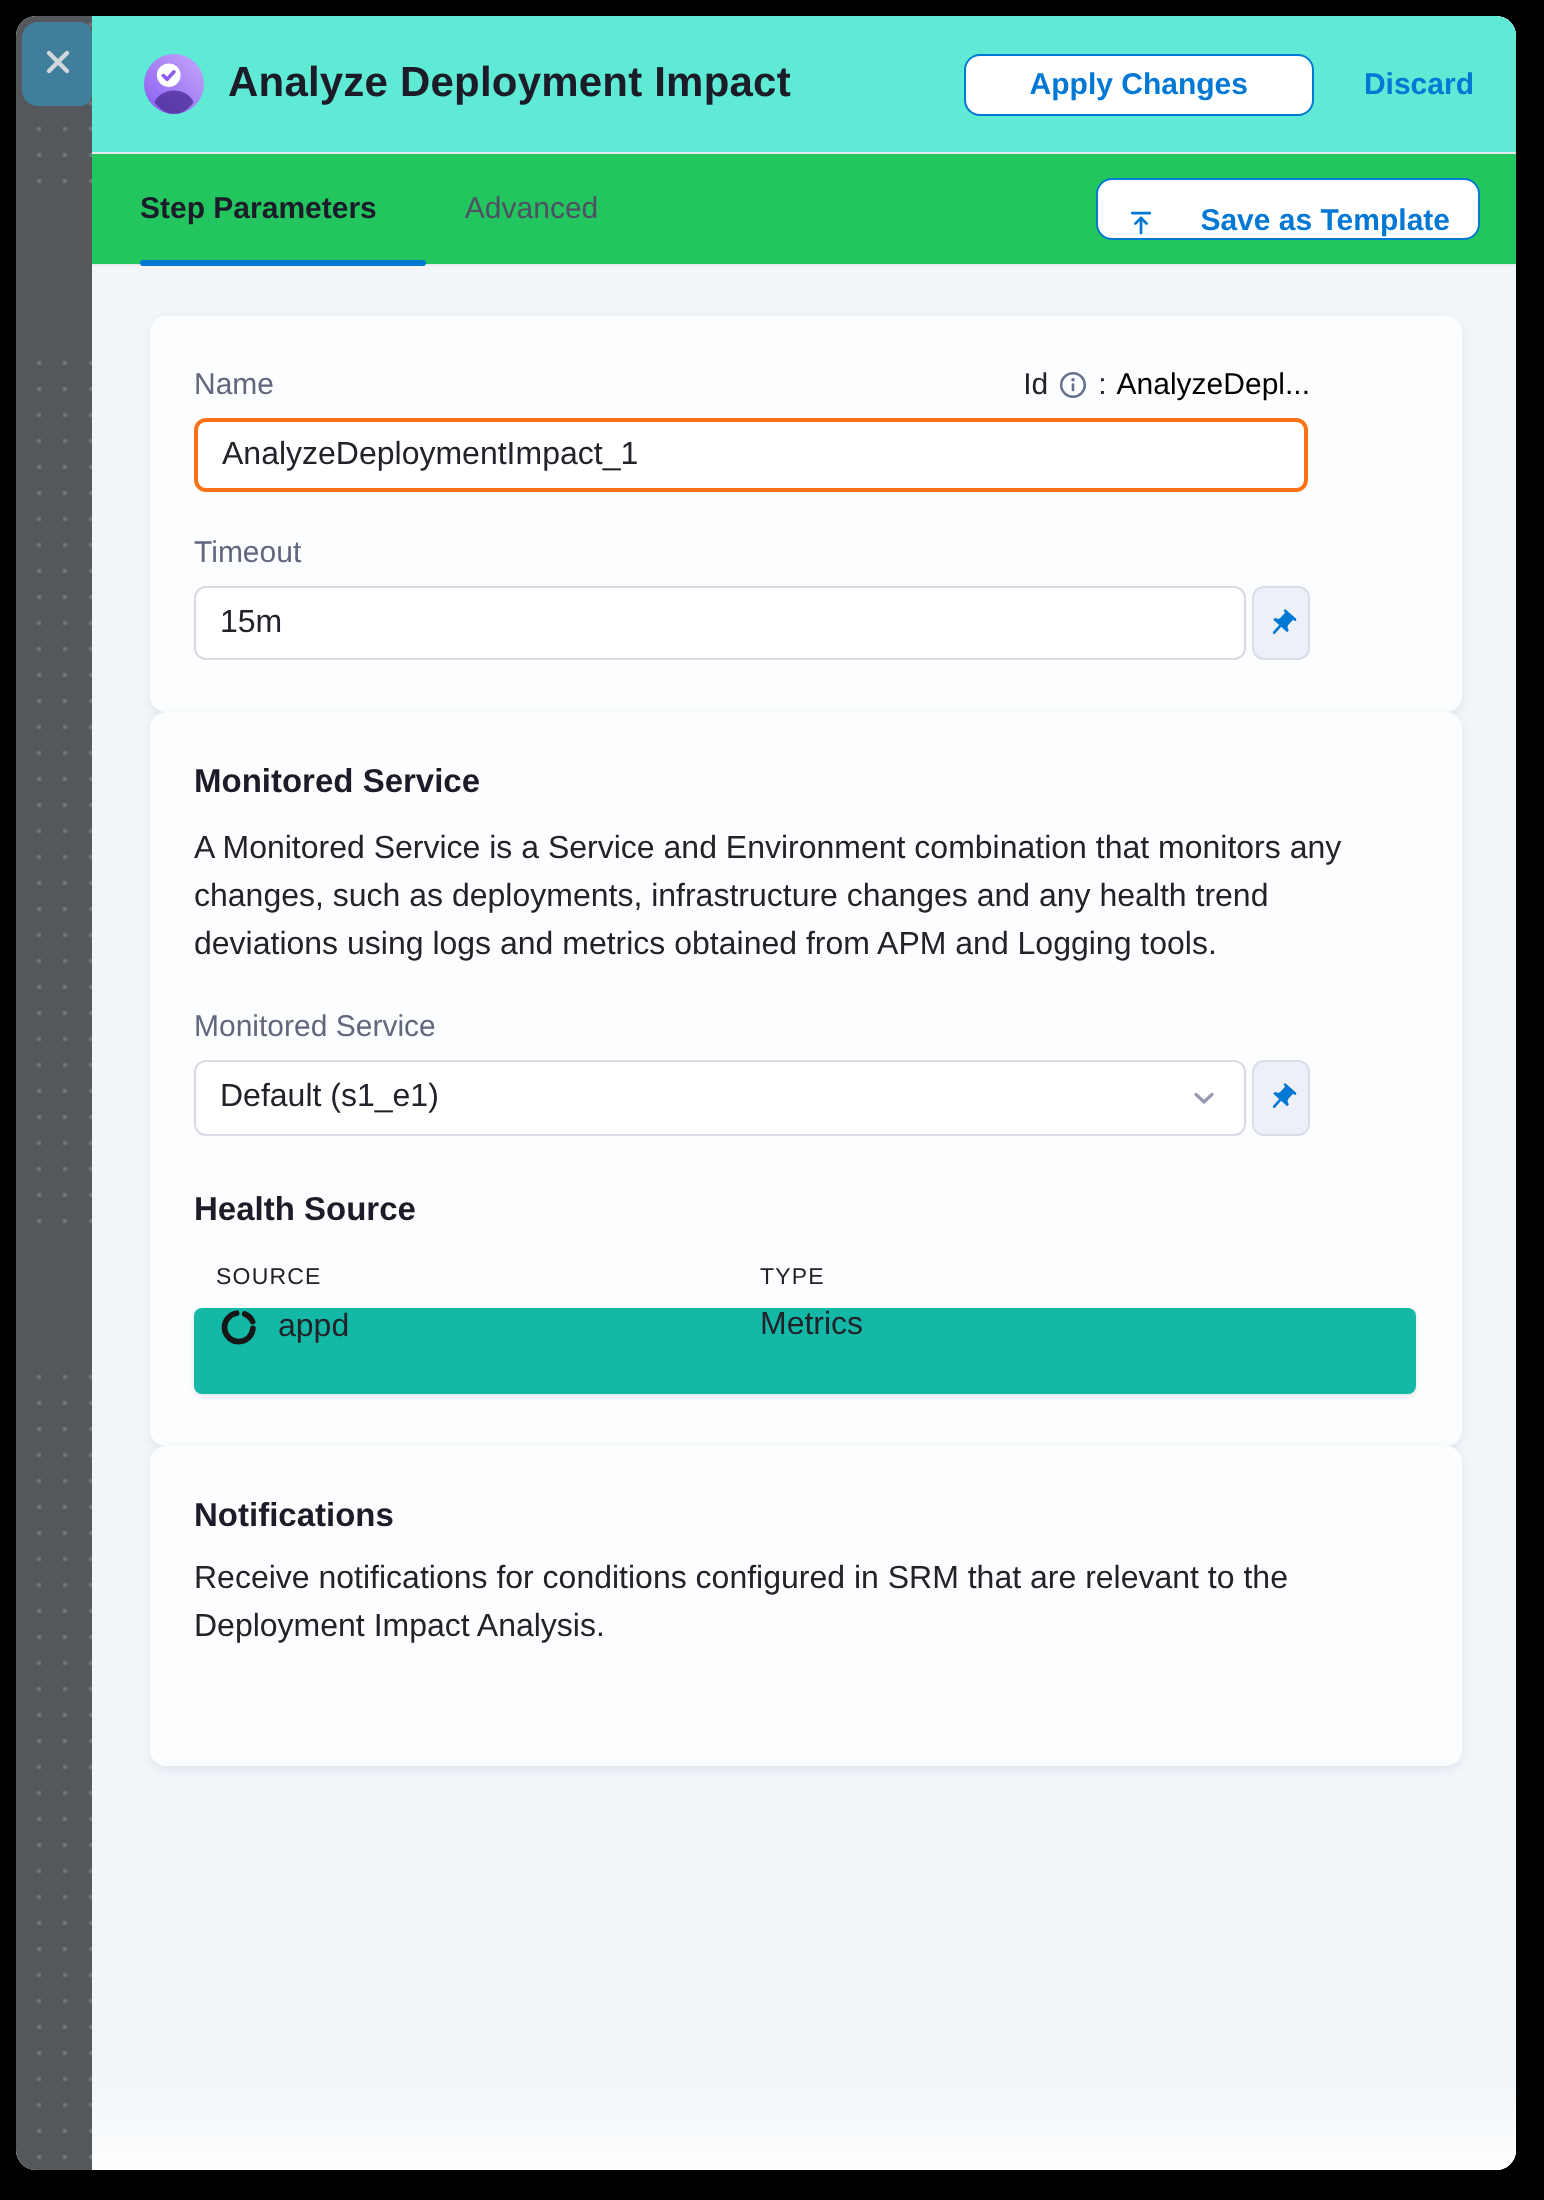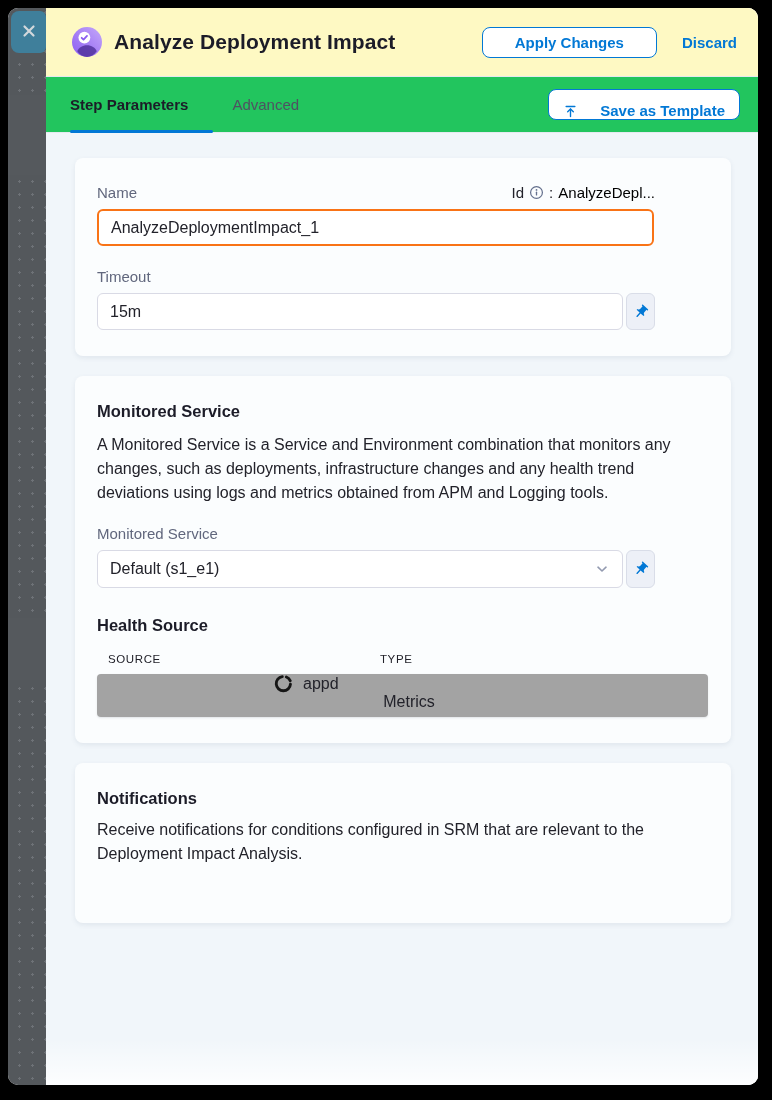--- a/index.html
+++ b/index.html
@@ -19,21 +19,21 @@
 
   .close-btn { position:absolute; left:3px; top:3px; width:35px; height:42px; z-index:5;
     background:#3f7f9b; border:none; border-radius:8px 6px 6px 8px; cursor:pointer;
     display:flex; align-items:center; justify-content:center; }
 
   
   .drawer { flex:1; display:flex; flex-direction:column; background:#fff;
             border-top-left-radius:8px; min-width:0; }
 
   .drawer-header { height:69px; flex:0 0 69px; display:flex; align-items:center;
-    padding:0 21px 0 26px; border-bottom:1px solid #e6e9f0; background:#fef9c3; }
+    padding:0 21px 0 26px; border-bottom:1px solid #e6e9f0; background:#5eead4; }
   .step-icon { width:30px; height:30px; flex:0 0 30px; }
   .drawer-title { flex:1; margin-left:12px; font-size:21px; font-weight:700; color:#1c1c28;
     letter-spacing:.1px; white-space:nowrap; overflow:hidden; }
   .btn-outline-primary { height:31px; padding:0 32px; border:1.5px solid #0278d5; border-radius:8px;
     background:#fff; color:#0278d5; font-size:15px; font-weight:700; cursor:pointer;
     font-family:"Liberation Sans", sans-serif; white-space:nowrap; }
   .link-discard { margin-left:25px; color:#0278d5; font-size:15px; font-weight:700;
     text-decoration:none; cursor:pointer; white-space:nowrap; }
 
   .tabbar { height:56px; flex:0 0 56px; display:flex; align-items:center; position:relative;
@@ -44,21 +44,21 @@
   .tab-underline { position:absolute; left:24px; bottom:-1px; width:143px; height:3px;
     background:#0278d5; border-radius:2px; }
   .tabbar .spacer { flex:1; }
   .btn-save-template { height:31px; padding:0 14px; border:1px solid #0278d5; border-radius:8px;
     background:#fff; color:#0278d5; font-size:15px; font-weight:600; cursor:pointer;
     display:flex; align-items:flex-end; gap:22px; font-family:"Liberation Sans", sans-serif; white-space:nowrap; }
 
   
   .drawer-body { flex:1; background:#f1f6fa; padding:25px 27px 0 29px; position:relative; overflow:hidden; }
   .card { background:#fbfdfe; border-radius:8px; box-shadow:0 2px 5px rgba(80,100,130,.10);
-    padding:26px 22px; margin-bottom:20px; }
+    padding:26px 22px; }
   .card.notifications { margin-bottom:0; min-height:160px; }
 
   .field-label { font-size:15px; color:#61677d; margin-bottom:8px; }
   .label-row { width:558px; display:flex; align-items:center; justify-content:space-between; margin-bottom:8px; }
   .id-group { display:flex; align-items:center; gap:5px; font-size:15px; }
   .id-label { color:#22222a; }
   .id-sep { color:#22222a; }
   .id-value { color:#000000; cursor:pointer; }
 
   .text-input { width:557px; height:37px; border:2px solid #f97316; border-radius:6px;
@@ -75,22 +75,22 @@
   .pin-chip { flex:0 0 29px; margin-left:3px; border:1px solid #d9dde8; border-radius:6px;
     background:#edf0f7; display:flex; align-items:center; justify-content:center; cursor:pointer; }
 
   .section-heading { font-size:16.5px; font-weight:600; color:#1c1c28; }
   .section-desc { margin-top:12px; font-size:16px; line-height:24px; color:#22222a; max-width:612px; }
 
   .hs-heading { margin-top:28px; }
   .hs-table-head { display:flex; margin-top:18px; padding-left:11px; }
   .hs-col { font-size:11.5px; font-weight:400; letter-spacing:.6px; color:#22222a; }
   .hs-col.source { width:272px; }
-  .hs-row { margin-top:9px; width:611px; height:43px; background:#a3a3a3; border-radius:4px;
-    box-shadow:0 1px 2px rgba(96,97,112,.16); display:flex; align-items:center; padding-left:13px; cursor:pointer;flex-direction:column; }
+  .hs-row { margin-top:9px; width:611px; height:43px; background:#14b8a6; border-radius:4px;
+    box-shadow:0 1px 2px rgba(96,97,112,.16); display:flex; align-items:flex-start; padding-left:13px; cursor:pointer; }
   .hs-source-cell { width:270px; display:flex; align-items:center; gap:10px; font-size:16px; color:#22222a; }
   .hs-type-cell { font-size:16px; color:#22222a; }
 
   .links-row { margin-top:36px; display:flex; align-items:center; gap:26px; padding-bottom:6px; }
   .link-primary { color:#0278d5; font-size:16px; font-weight:700; text-decoration:none; cursor:pointer;
     display:flex; align-items:center; gap:8px; }
 
   .notif-desc { margin-top:10px; font-size:16px; line-height:24px; color:#22222a; max-width:604px; }
 
   .bottom-fade { position:absolute; left:0; right:0; bottom:0; height:46px; z-index:3;

